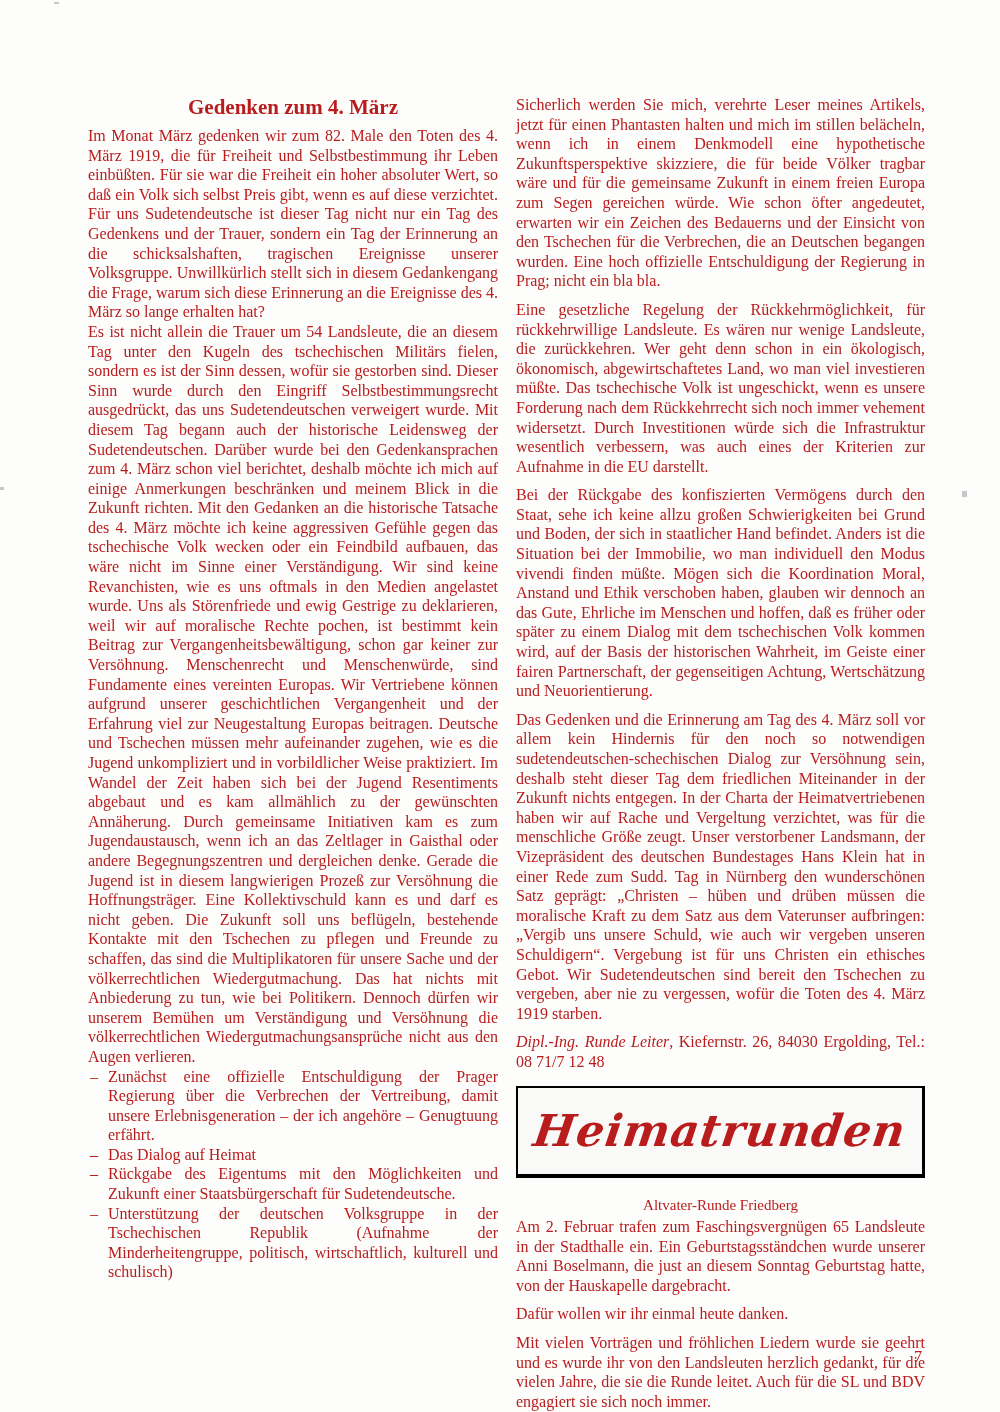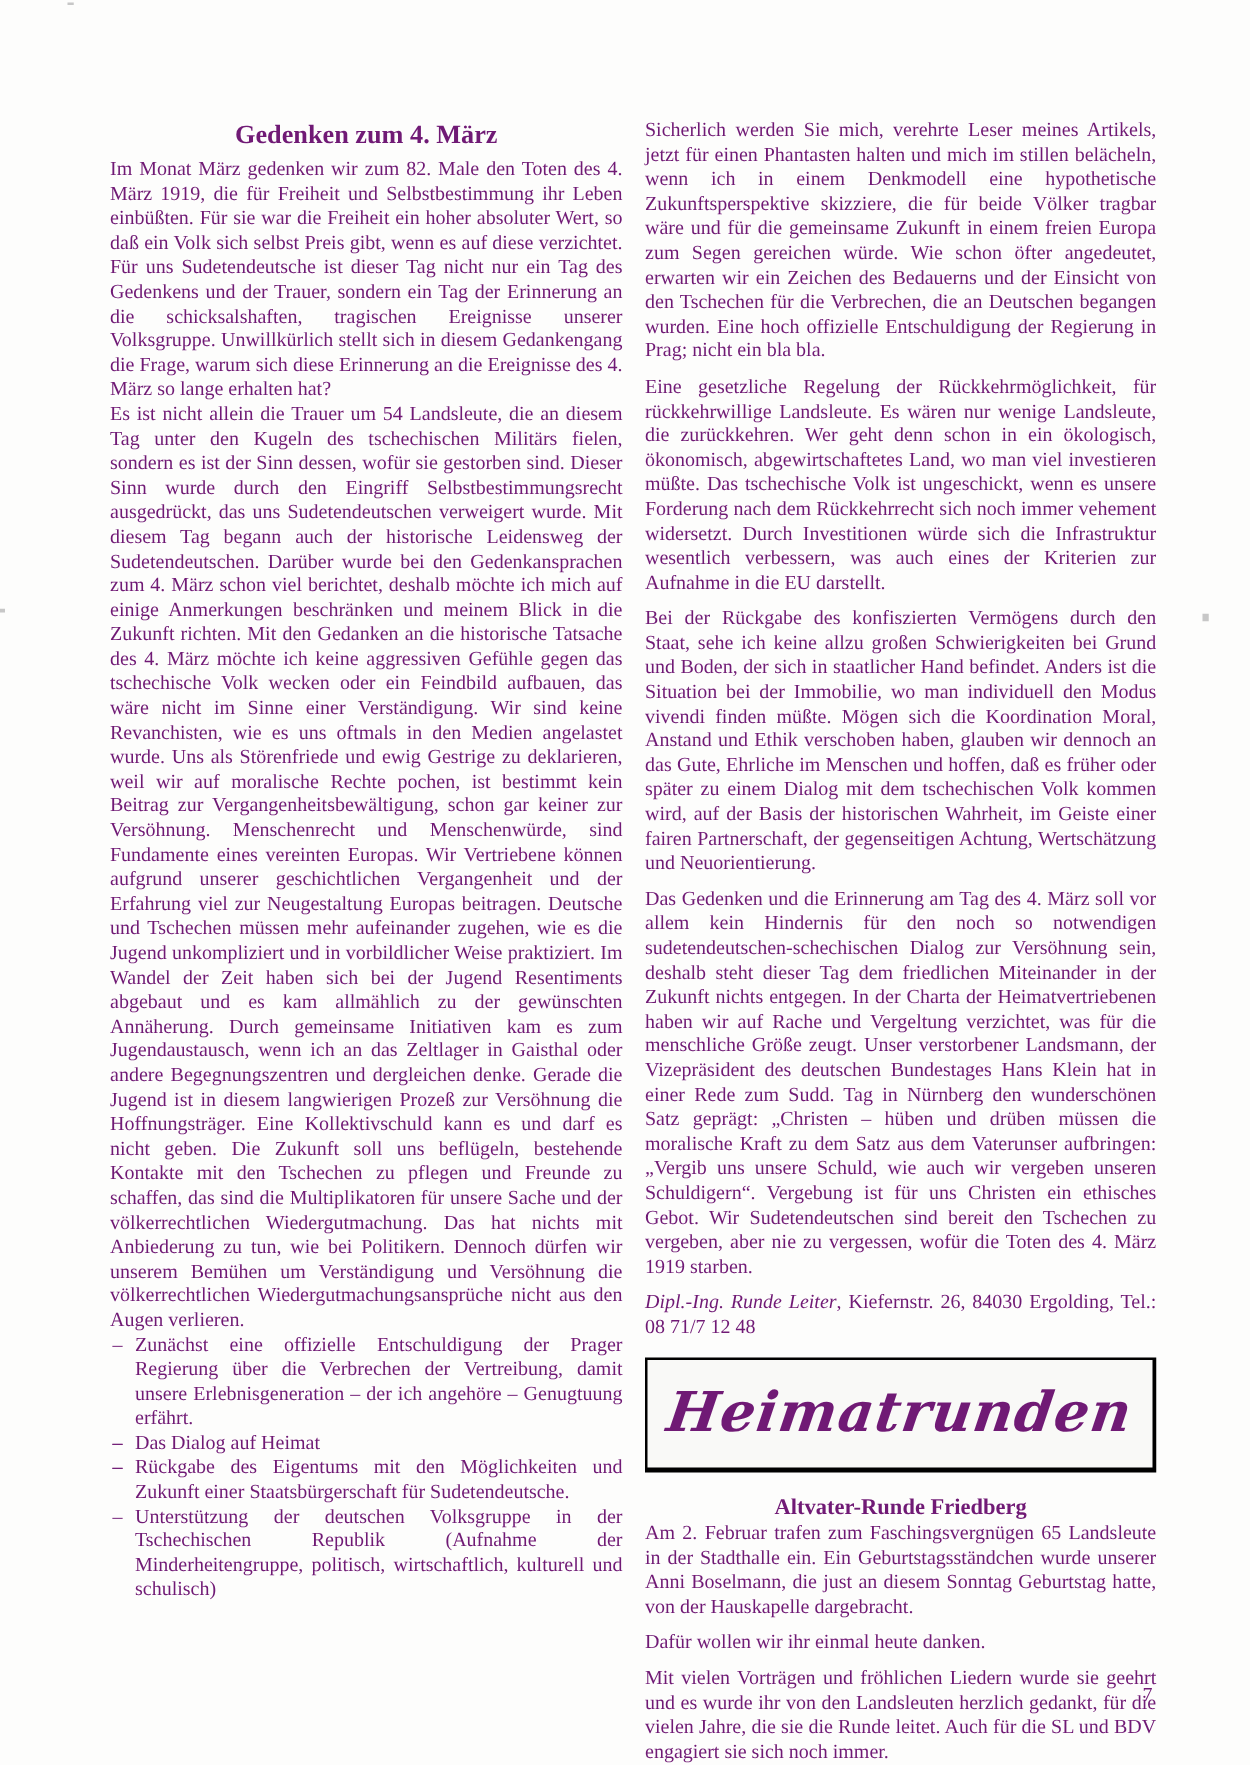--- a/index.html
+++ b/index.html
@@ -8,21 +8,21 @@
     background: #e8e8e8;
   }
   .page {
     position: relative;
     width: 1000px;
     height: 1412px;
     margin: 0 auto;
     background: #fdfdfc;
     overflow: hidden;
     font-family: "Liberation Serif", serif;
-    color: #701a75;
+    color: #b91c1c;
     -webkit-hyphens: auto;
     hyphens: auto;
   }
   .col {
     position: absolute;
     top: 95px;
     width: 410px;
     font-size: 16px;
     line-height: 19.6px;
     text-align: justify;
@@ -69,22 +69,22 @@
     font-family: "DejaVu Serif", serif;
     font-style: italic;
     font-weight: bold;
     font-size: 44px;
     letter-spacing: 1px;
     transform: skewX(-8deg);
     white-space: nowrap;
   }
   h2.section-heading {
     margin: 16px 0 2px 0;
-    font-size: 18px;
-    font-weight: bold;
+    font-size: 15px;
+    font-weight: normal;
     text-align: center;
   }
   .page-number {
     position: absolute;
     right: 78px;
     bottom: 46px;
     font-size: 16px;
   }
   .scan-mark {
     position: absolute;

